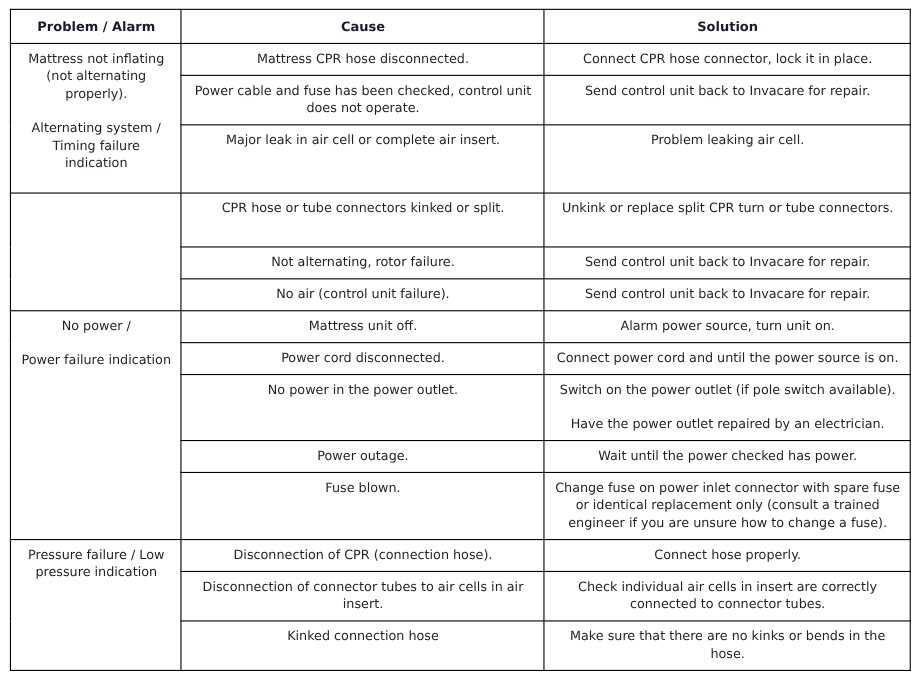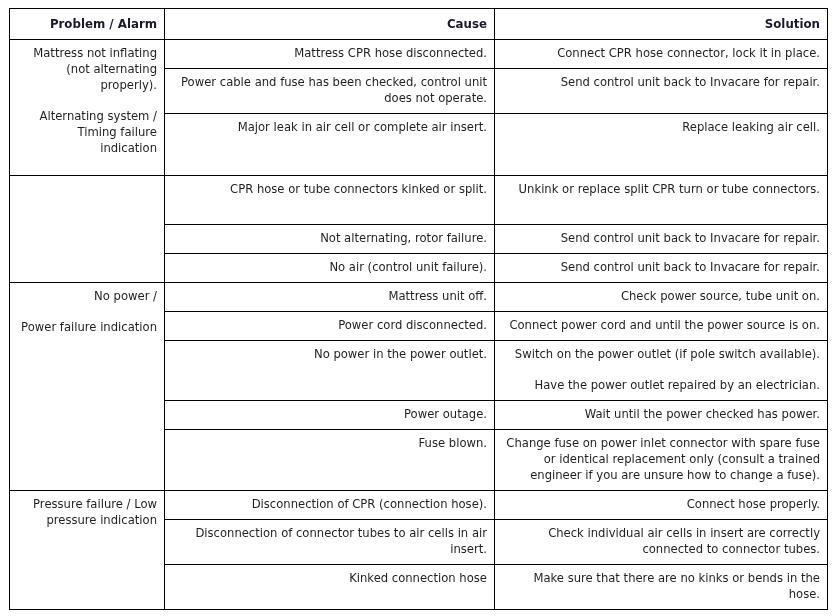--- a/index.html
+++ b/index.html
@@ -33,21 +33,21 @@
   table.troubleshooting col.c-solution{ width: 333px; }
 
   table.troubleshooting th,
   table.troubleshooting td {
     border: 1px solid #000000;
     vertical-align: top;
     padding: 6px 7px 6px 8px;
     font-size: 11.6px;
     line-height: 1.38;
     color: #231f20;
-    text-align: right;
+    text-align: center;
     font-weight: normal;
   }
   table.troubleshooting thead th {
     font-weight: bold;
     color: #1a1a2e;
     font-size: 11.8px;
     padding-top: 7px;
     padding-bottom: 7px;
   }
   td.blank-cell, th.blank-cell { padding: 0; }
@@ -89,21 +89,21 @@
         </td>
         <td>Mattress CPR hose disconnected.</td>
         <td>Connect CPR hose connector, lock it in place.</td>
       </tr>
       <tr>
         <td>Power cable and fuse has been checked, control unit does not operate.</td>
         <td>Send control unit back to Invacare for repair.</td>
       </tr>
       <tr>
         <td class="tall-pad-a">Major leak in air cell or complete air insert.</td>
-        <td class="tall-pad-a">Replace leaking air cell.</td>
+        <td class="tall-pad-a">Problem leaking air cell.</td>
       </tr>
 
       <tr>
         <td rowspan="3" class="blank-cell"></td>
         <td class="tall-pad-b">CPR hose or tube connectors kinked or split.</td>
         <td class="tall-pad-b">Unkink or replace split CPR turn or tube connectors.</td>
       </tr>
       <tr>
         <td>Not alternating, rotor failure.</td>
         <td>Send control unit back to Invacare for repair.</td>
@@ -112,21 +112,21 @@
         <td>No air (control unit failure).</td>
         <td>Send control unit back to Invacare for repair.</td>
       </tr>
 
       <tr>
         <td rowspan="5">
           <p>No power /</p>
           <p>Power failure indication</p>
         </td>
         <td>Mattress unit off.</td>
-        <td>Check power source, tube unit on.</td>
+        <td>Alarm power source, turn unit on.</td>
       </tr>
       <tr>
         <td>Power cord disconnected.</td>
         <td>Connect power cord and until the power source is on.</td>
       </tr>
       <tr>
         <td>No power in the power outlet.</td>
         <td>
           <p>Switch on the power outlet (if pole switch available).</p>
           <p>Have the power outlet repaired by an electrician.</p>

